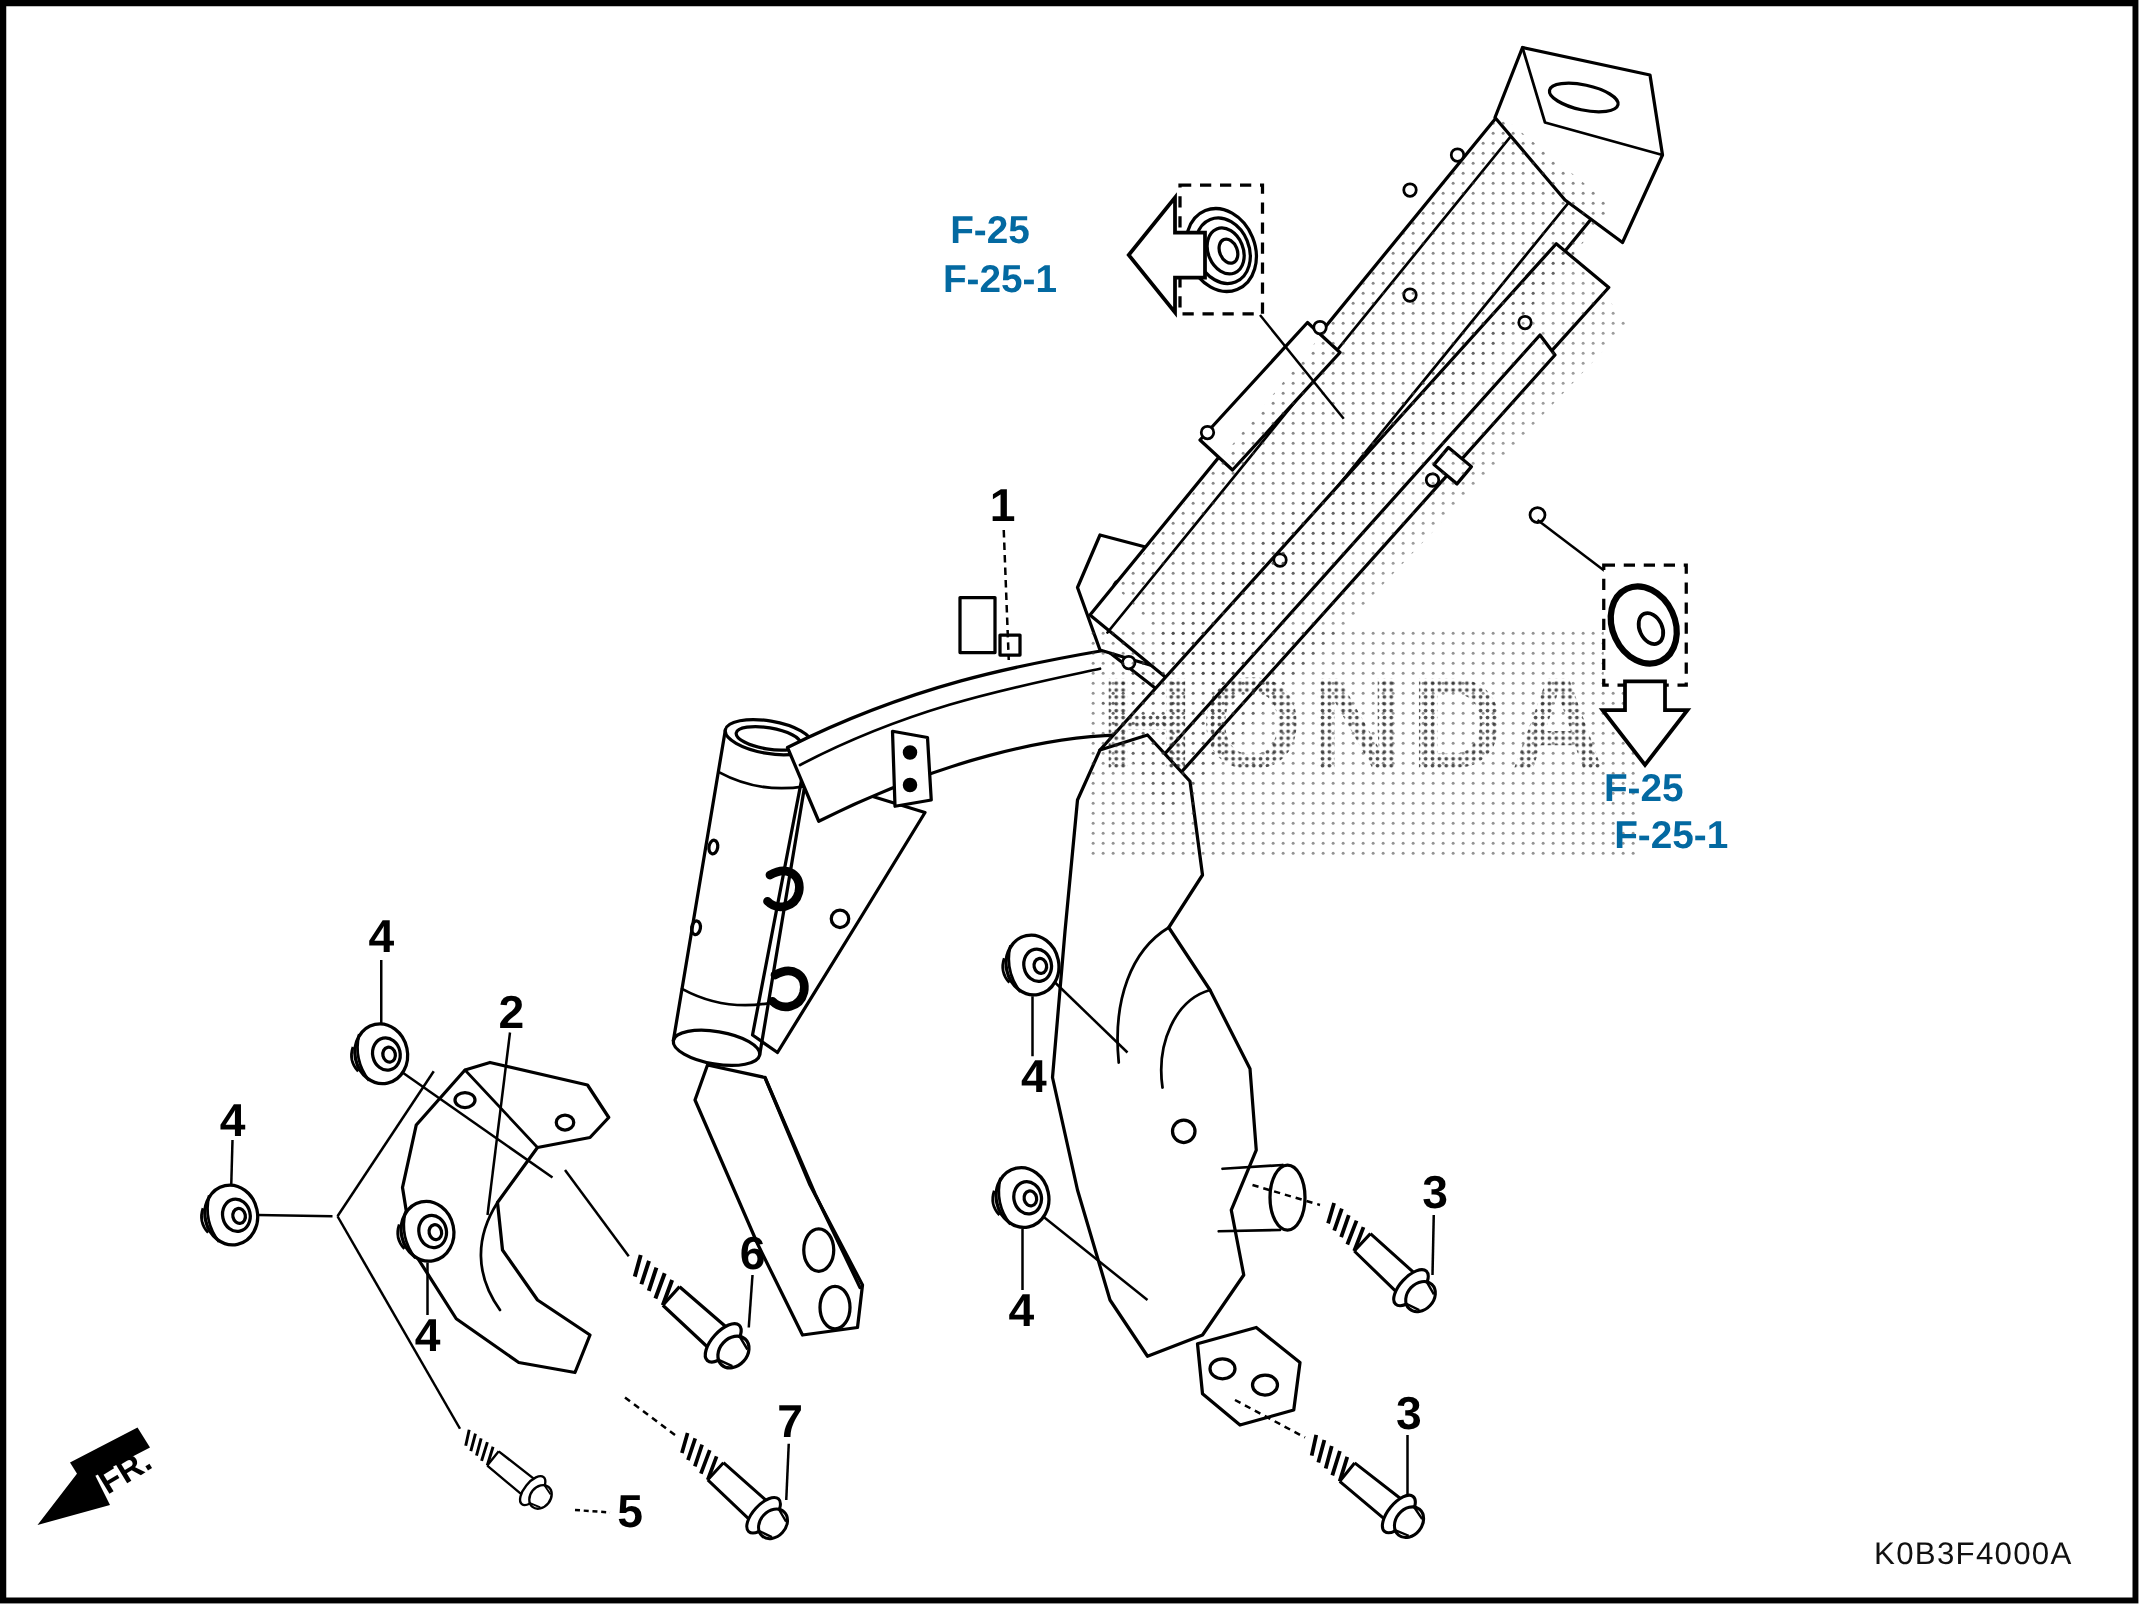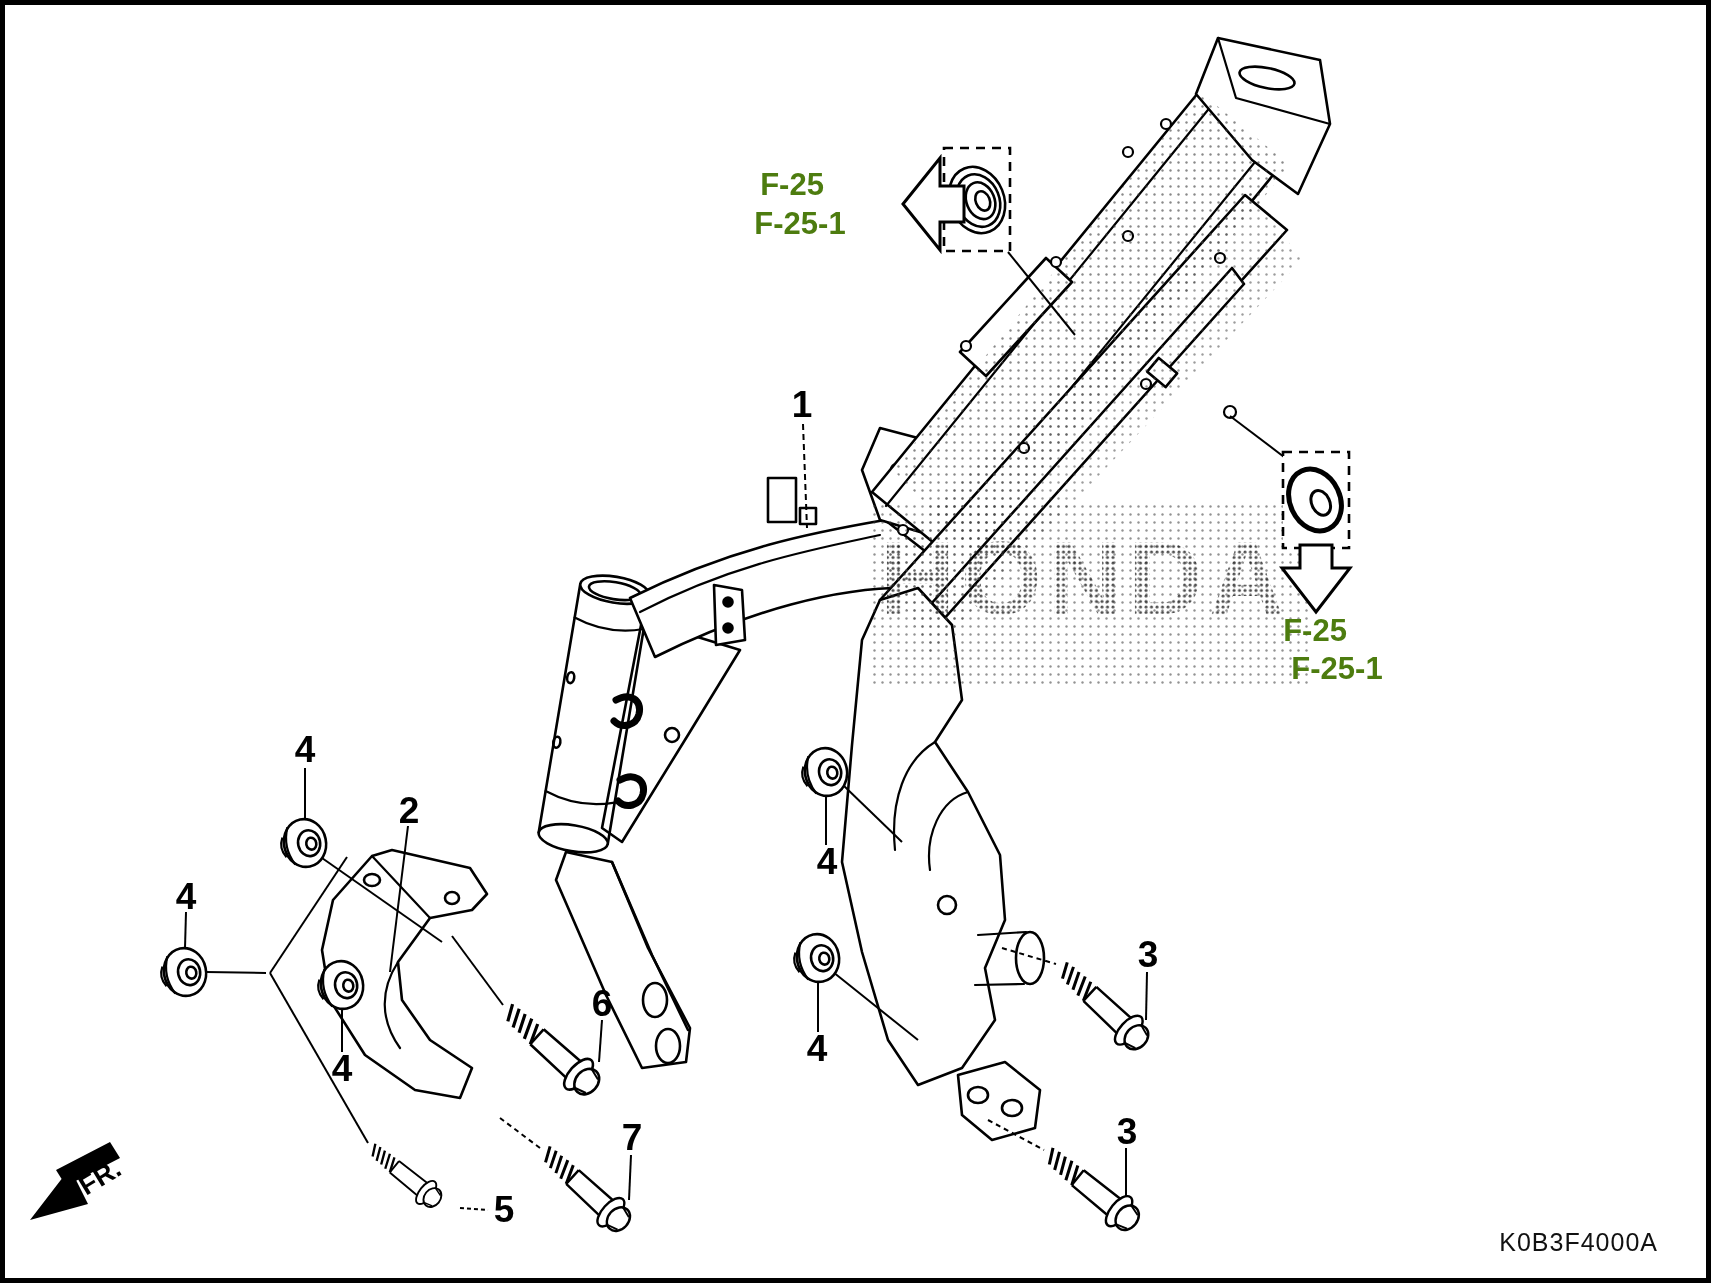--- a/index.html
+++ b/index.html
@@ -3,21 +3,21 @@
 <meta charset="utf-8">
 <style>
   html,body{margin:0;padding:0;background:#fff;}
   #stage{position:relative;width:1711px;height:1283px;background:#fff;overflow:hidden;
          font-family:"Liberation Sans",sans-serif;}
   #stage > svg{position:absolute;left:0;top:0;}
   .callout{position:absolute;transform:translate(-50%,-50%);
            font:bold 37px "Liberation Sans",sans-serif;color:#000;line-height:1;
            letter-spacing:0;cursor:default;}
   .ref{position:absolute;transform:translate(-50%,-50%);
-       font:bold 31px "Liberation Sans",sans-serif;color:#4d7c0f;line-height:1;}
+       font:bold 31px "Liberation Sans",sans-serif;color:#0369a1;line-height:1;}
 </style>
 </head>
 <body>
 
 <div id="stage">
 
 <svg width="1711" height="1283" viewBox="0 0 1711 1283">
   <defs>
     <pattern id="dotS" width="8" height="8" patternUnits="userSpaceOnUse">
       <circle cx="2.5" cy="2.5" r="1.2" fill="#3a3a3a"></circle>

